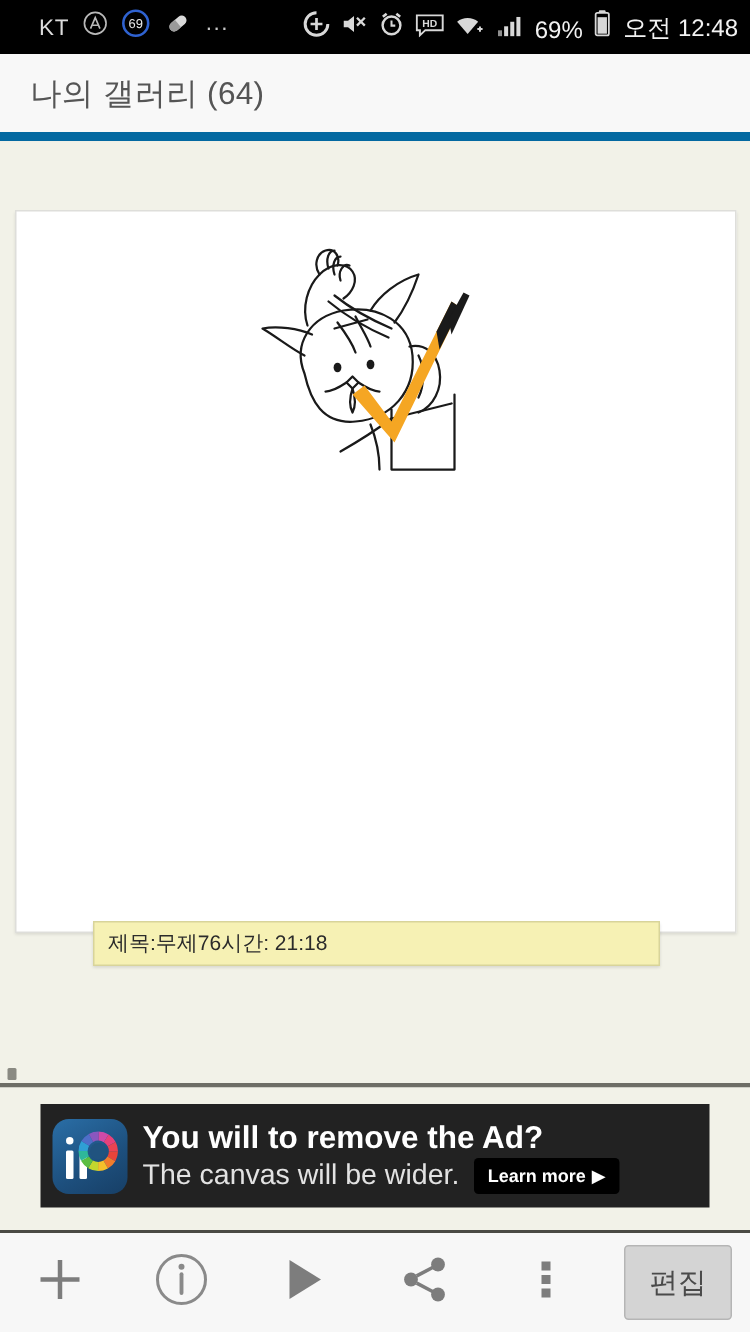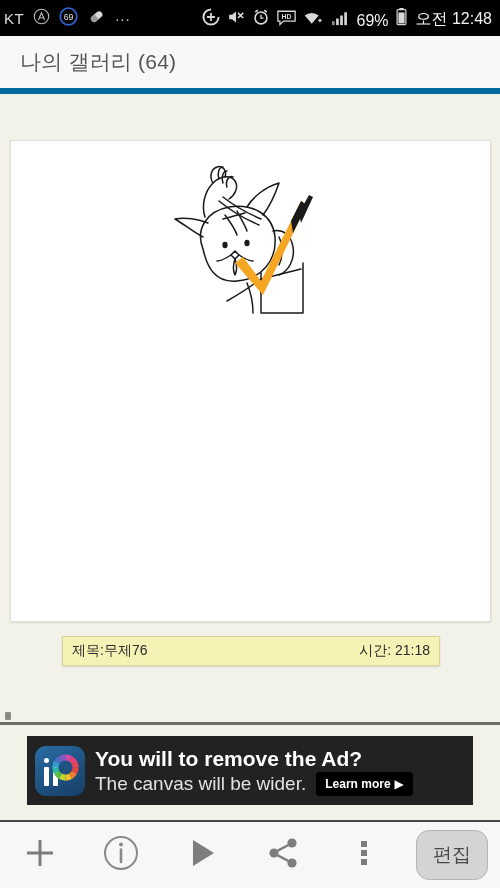--- a/index.html
+++ b/index.html
@@ -18,21 +18,21 @@
   
   .statusbar {
     position: absolute;
     top: 0; left: 0;
     width: 500px;
     height: 36px;
     background: #000000;
     display: flex;
     align-items: center;
     box-sizing: border-box;
-    padding: 0 8px 0 4px;
+    padding: 0 8px 0 26px;
     color: #e8e8e8;
   }
   .sb-left {
     display: flex;
     align-items: center;
     gap: 9px;
     flex: 1;
   }
   .sb-right {
     display: flex;
@@ -108,29 +108,28 @@
     position: absolute;
     left: 150px;
     top: 20px;
     width: 190px;
     height: 160px;
   }
 
   .caption-bar {
     position: absolute;
     left: 62px;
-    top: 541px;
+    top: 519px;
     width: 378px;
     height: 30px;
     background: #f6f1b4;
     border: 1px solid #d8d49a;
     box-sizing: border-box;
     display: flex;
     align-items: center;
-    justify-content: space-between;
     padding: 0 9px;
     box-shadow: 0 1px 2px rgba(0,0,0,.12);
   }
   .caption-title, .caption-time {
     font-size: 14px;
     color: #2b2b2b;
     white-space: nowrap;
   }
 
   .scroll-dot {
@@ -276,21 +275,21 @@
   .tb-edit-wrap {
     flex: 0 0 auto;
     width: 96px;
     display: flex;
     align-items: center;
     justify-content: center;
   }
   .edit-btn {
     background: #d4d4d4;
     border: 1px solid #b5b5b5;
-    border-radius: 13px;
+    border-radius: 3px;
     width: 72px;
     height: 50px;
     display: flex;
     align-items: center;
     justify-content: center;
     font-size: 19px;
     color: #4a4a4a;
     box-sizing: border-box;
   }
 </style>

